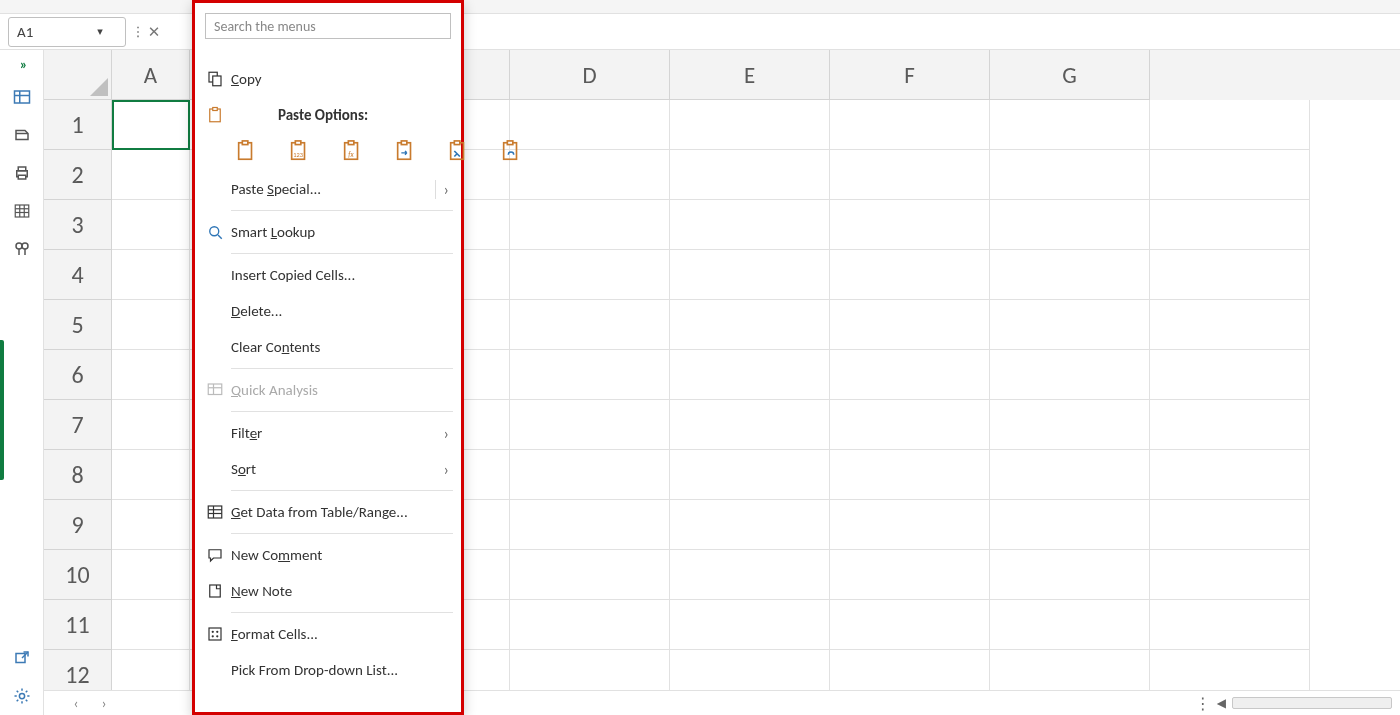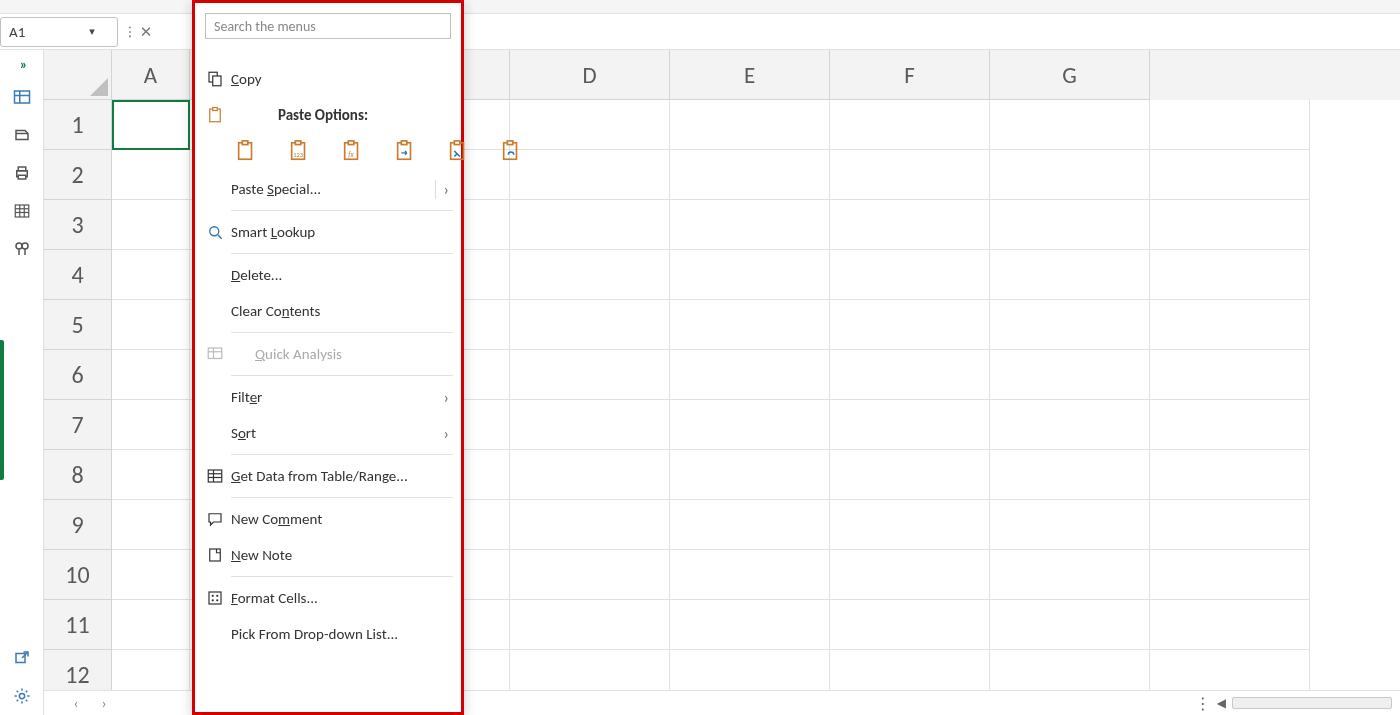--- a/index.html
+++ b/index.html
@@ -11,21 +11,21 @@
     background:#f5f5f5; border-bottom:1px solid #e1e1e1;
   }
 
   
   .formula-row {
     position:absolute; left:0; top:14px; width:1400px; height:36px;
     display:flex; align-items:center; border-bottom:1px solid #e1e1e1;
     background:#fff;
   }
   .name-box {
-    width:118px; height:30px; margin-left:0;
+    width:118px; height:30px; margin-left:8px;
     display:flex; align-items:center; border:1px solid #c0c0c0;
     border-radius:3px; background:#fff;
   }
   .name-box span { flex:1; padding-left:8px; font-size:15px; color:#444; }
   .name-box .dd { width:22px; text-align:center; color:#444; font-size:11px; }
   .fb-sep { width:4px; }
   .fb-btn {
     width:16px; height:30px; display:flex; align-items:center; justify-content:center;
     color:#777; font-size:13px;
   }
@@ -149,21 +149,21 @@
   .menu-item .mi-icon {
     width:24px; height:24px; display:flex; align-items:center; justify-content:center;
     margin-right:4px; flex-shrink:0;
   }
   .menu-item .mi-space {
     width:24px; margin-right:4px; flex-shrink:0;
   }
   .menu-item .mi-label { flex:1; }
   .menu-item .mi-label u { text-decoration:underline; }
   .menu-item.bold .mi-label { font-weight:600;padding-left:47px; }
-  .menu-item.disabled { color:#aaa;gap:24px; }
+  .menu-item.disabled { color:#aaa; }
   .menu-item .mi-arrow {
     font-size:16px; color:#666; padding-left:8px;
   }
   .menu-item .mi-arrow.sep {
     border-left:1px solid #ddd;
   }
   .menu-separator {
     height:1px; background:#e1e1e1; margin:3px 8px 3px 36px;
   }
 
@@ -496,20 +496,24 @@
           <line x1="16" y1="16" x2="21" y2="21" stroke="#2e75b6" stroke-width="1.8"></line>
         </svg>
     </span>
     <span class="mi-label">Smart <u>L</u>ookup</span>
   </div>
 
   <div class="menu-separator"></div>
 
   <div class="menu-item">
     <span class="mi-space"></span>
+    <span class="mi-label">Insert Copied Cells...</span>
+  </div>
+  <div class="menu-item">
+    <span class="mi-space"></span>
     <span class="mi-label"><u>D</u>elete...</span>
   </div>
   <div class="menu-item">
     <span class="mi-space"></span>
     <span class="mi-label">Clear Co<u>n</u>tents</span>
   </div>
 
   <div class="menu-separator"></div>
 
   <div class="menu-item disabled">

